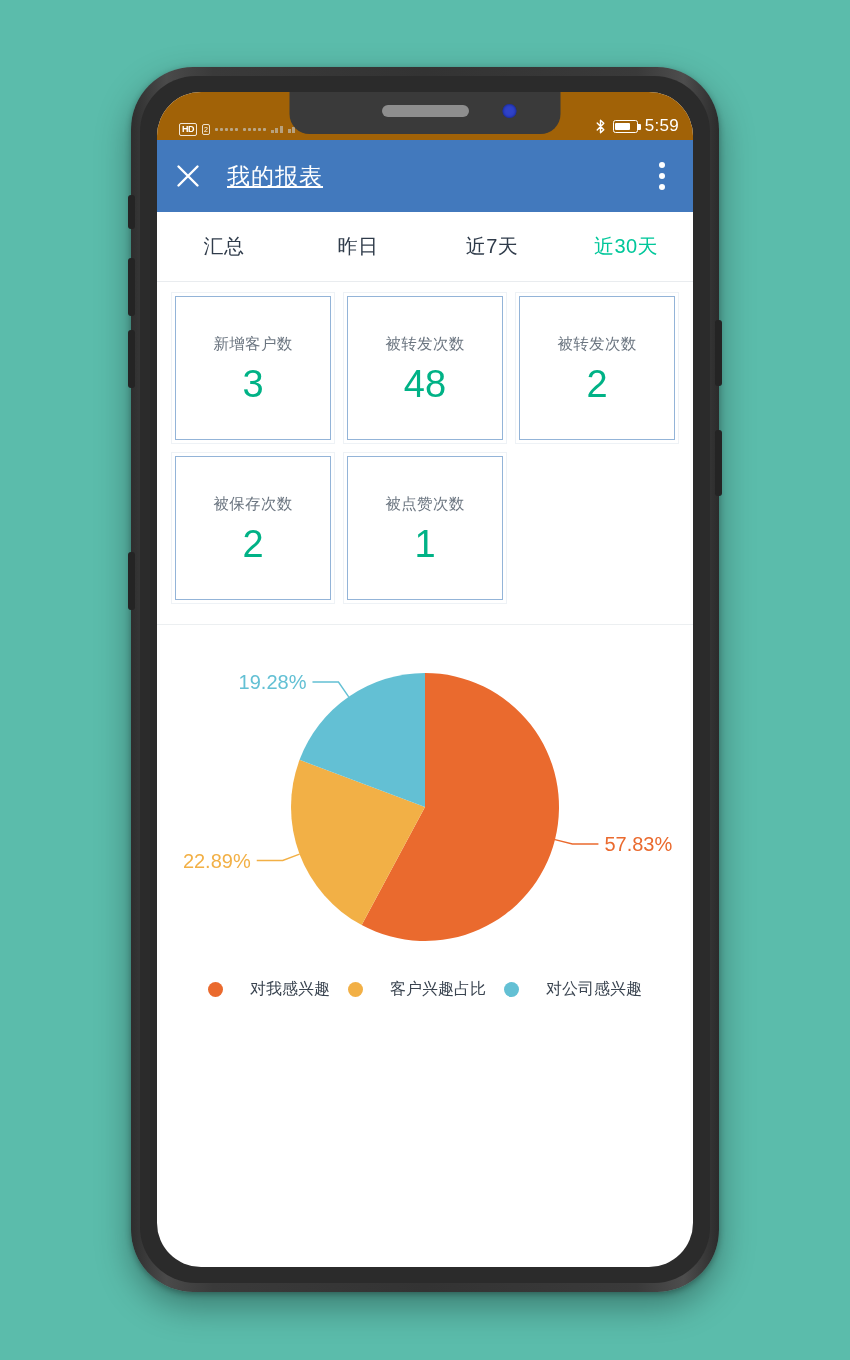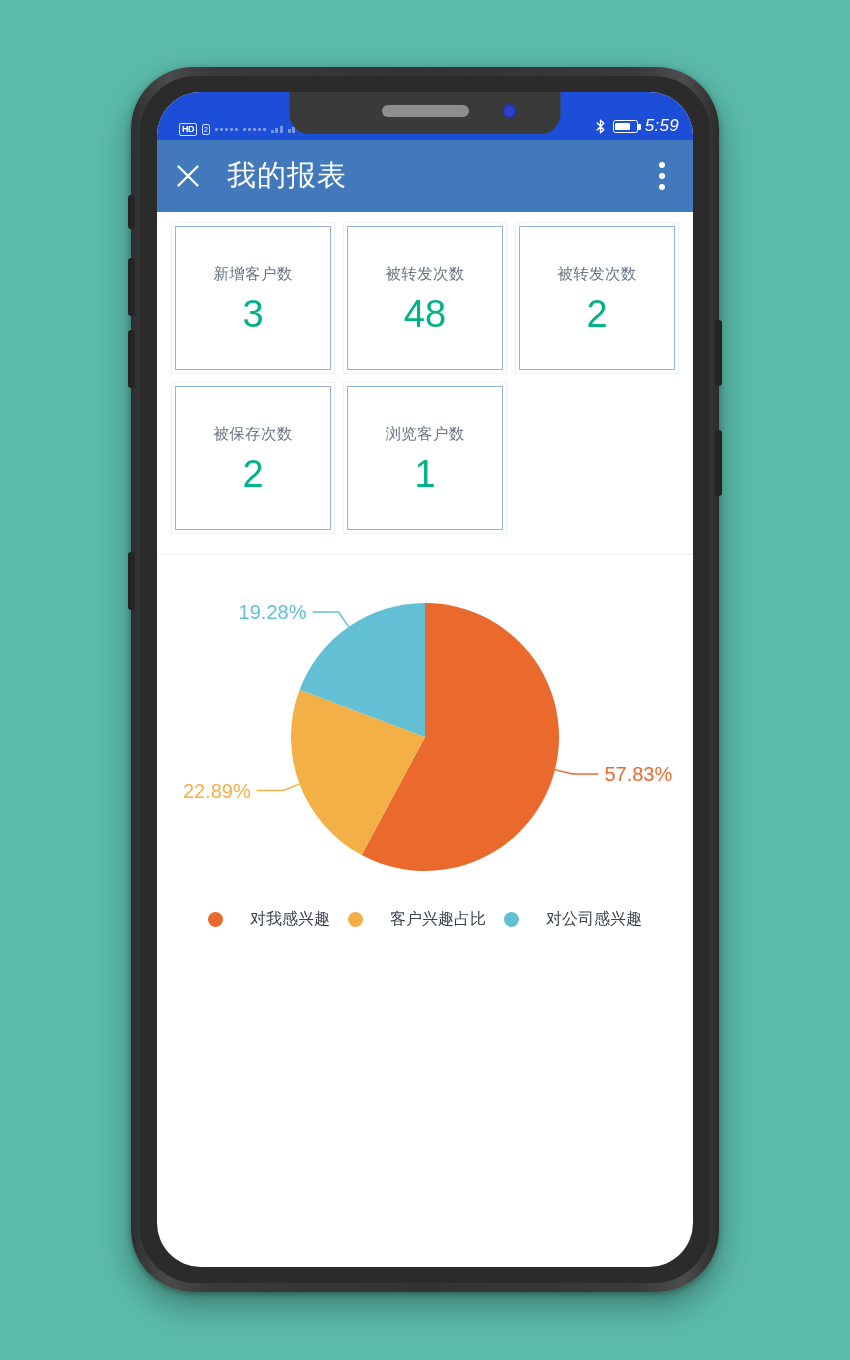--- a/index.html
+++ b/index.html
@@ -60,21 +60,21 @@
   #notch-camera{
     position:absolute; right:44px; top:12px;
     width:14px; height:14px; border-radius:50%;
     background:#2f42c8;
     box-shadow:inset 0 0 3px #0a1a7a;
   }
 
   
   #status-bar{
     position:relative; height:48px;
-    background:#1d4ed8;
+    background:#a16207;
     display:flex; align-items:flex-end; justify-content:space-between;
     padding:0 14px 4px 14px;
     z-index:5;
   }
   #status-left{ display:flex; align-items:center; gap:5px; padding-left:8px; }
   .hd-badge{
     font-size:9px; color:#fff; border:1px solid rgba(255,255,255,.85);
     border-radius:2px; padding:0 2px; line-height:11px; font-weight:bold;
     letter-spacing:-.5px;
   }
@@ -91,31 +91,31 @@
   .bt-icon{ width:11px; height:15px; display:block; }
   .battery{
     width:25px; height:13px; border:1.6px solid #fff; border-radius:2.5px;
     position:relative; display:flex; align-items:center;
   }
   .battery::after{
     content:""; position:absolute; right:-4px; top:3px;
     width:2.5px; height:6px; background:#fff; border-radius:0 1px 1px 0;
   }
   .battery-fill{ height:7px; background:#fff; margin-left:1.6px; border-radius:1px; }
-  #clock{ color:#fff; font-size:17px; letter-spacing:.3px;font-style:italic; }
+  #clock{ color:#fff; font-size:17px; letter-spacing:.3px; }
 
   
   #app-bar{
     height:72px; background:#4279BD;
     display:flex; align-items:center; padding:0 18px;
     position:relative;
   }
   #close-icon{ width:26px; height:26px; flex:0 0 auto; cursor:pointer; }
   #app-title{
-    color:#fff; font-size:29px; margin-left:26px; letter-spacing:1px;
+    color:#fff; font-size:23px; margin-left:26px; letter-spacing:1px;text-decoration:underline;
   }
   #more-icon{
     margin-left:auto; width:6px; display:flex; flex-direction:column; gap:5px;
     cursor:pointer; padding:6px 10px; box-sizing:content-box;
   }
   #more-icon span{ width:6px; height:6px; border-radius:50%; background:#fff; display:block; }
 
   
   #tabs{
     height:70px; display:flex; align-items:center;
@@ -236,20 +236,26 @@
       <path d="M3.5 3.5 L22.5 22.5 M22.5 3.5 L3.5 22.5" stroke="#ffffff" stroke-width="2.4" stroke-linecap="round"></path>
     </svg>
     <div id="app-title">我的报表</div>
     <div id="more-icon">
       <span></span>
         <span></span>
         <span></span>
     </div>
   </div>
 
+  <div id="tabs">
+    <div class="tab">汇总</div>
+    <div class="tab">昨日</div>
+    <div class="tab">近7天</div>
+    <div class="tab active">近30天</div>
+  </div>
 
   <div id="stats">
     <div class="stat-card">
       <div class="stat-inner">
         <div class="stat-label">新增客户数</div>
         <div class="stat-value">3</div>
       </div>
     </div>
     <div class="stat-card">
       <div class="stat-inner">
@@ -264,21 +270,21 @@
       </div>
     </div>
     <div class="stat-card">
       <div class="stat-inner">
         <div class="stat-label">被保存次数</div>
         <div class="stat-value">2</div>
       </div>
     </div>
     <div class="stat-card">
       <div class="stat-inner">
-        <div class="stat-label">浏览客户数</div>
+        <div class="stat-label">被点赞次数</div>
         <div class="stat-value">1</div>
       </div>
     </div>
   </div>
 
   <div id="pie-section">
     <div id="pie-wrap">
       <svg id="pie-svg" width="536" height="320" viewBox="0 0 536 320">
         <g id="pie-slices">
             <path d="M 268 160 L 268 26 A 134 134 0 1 1 204.7029325844604 278.1079220738077 Z" fill="#EA6A2E"></path>

